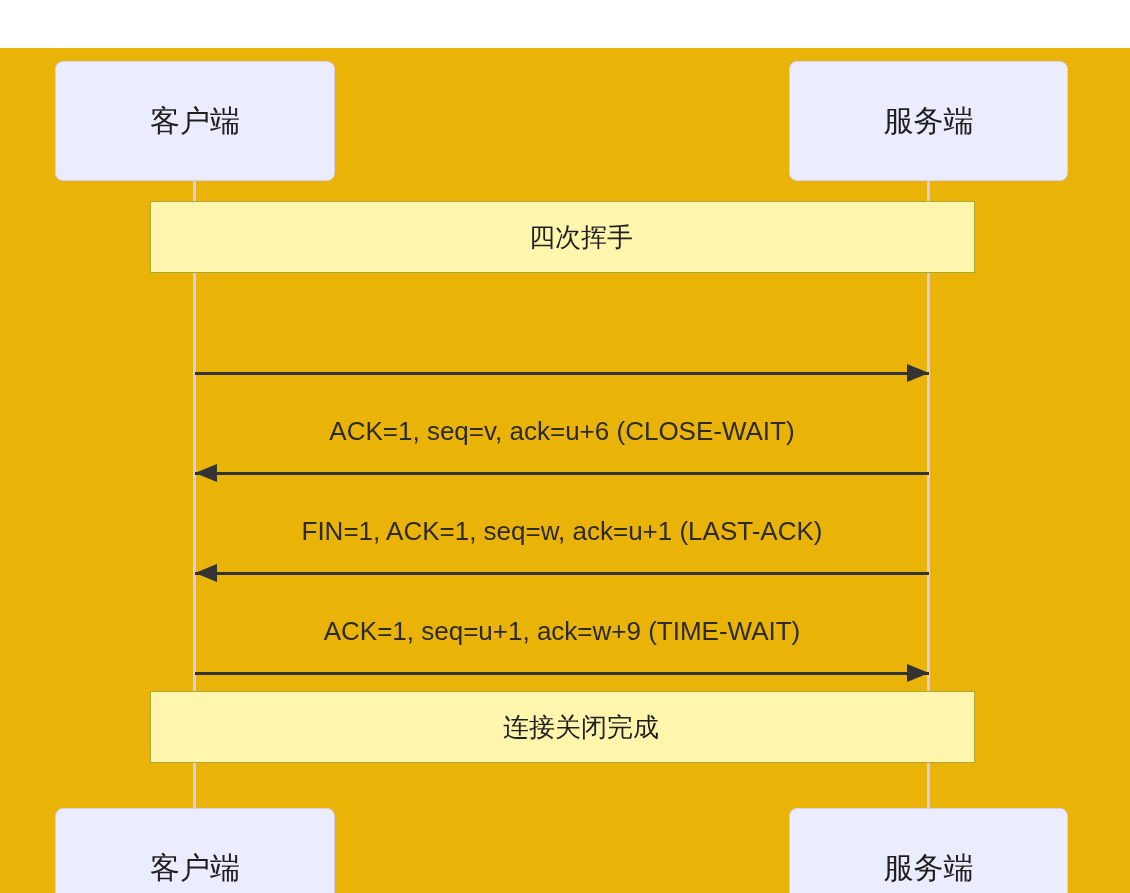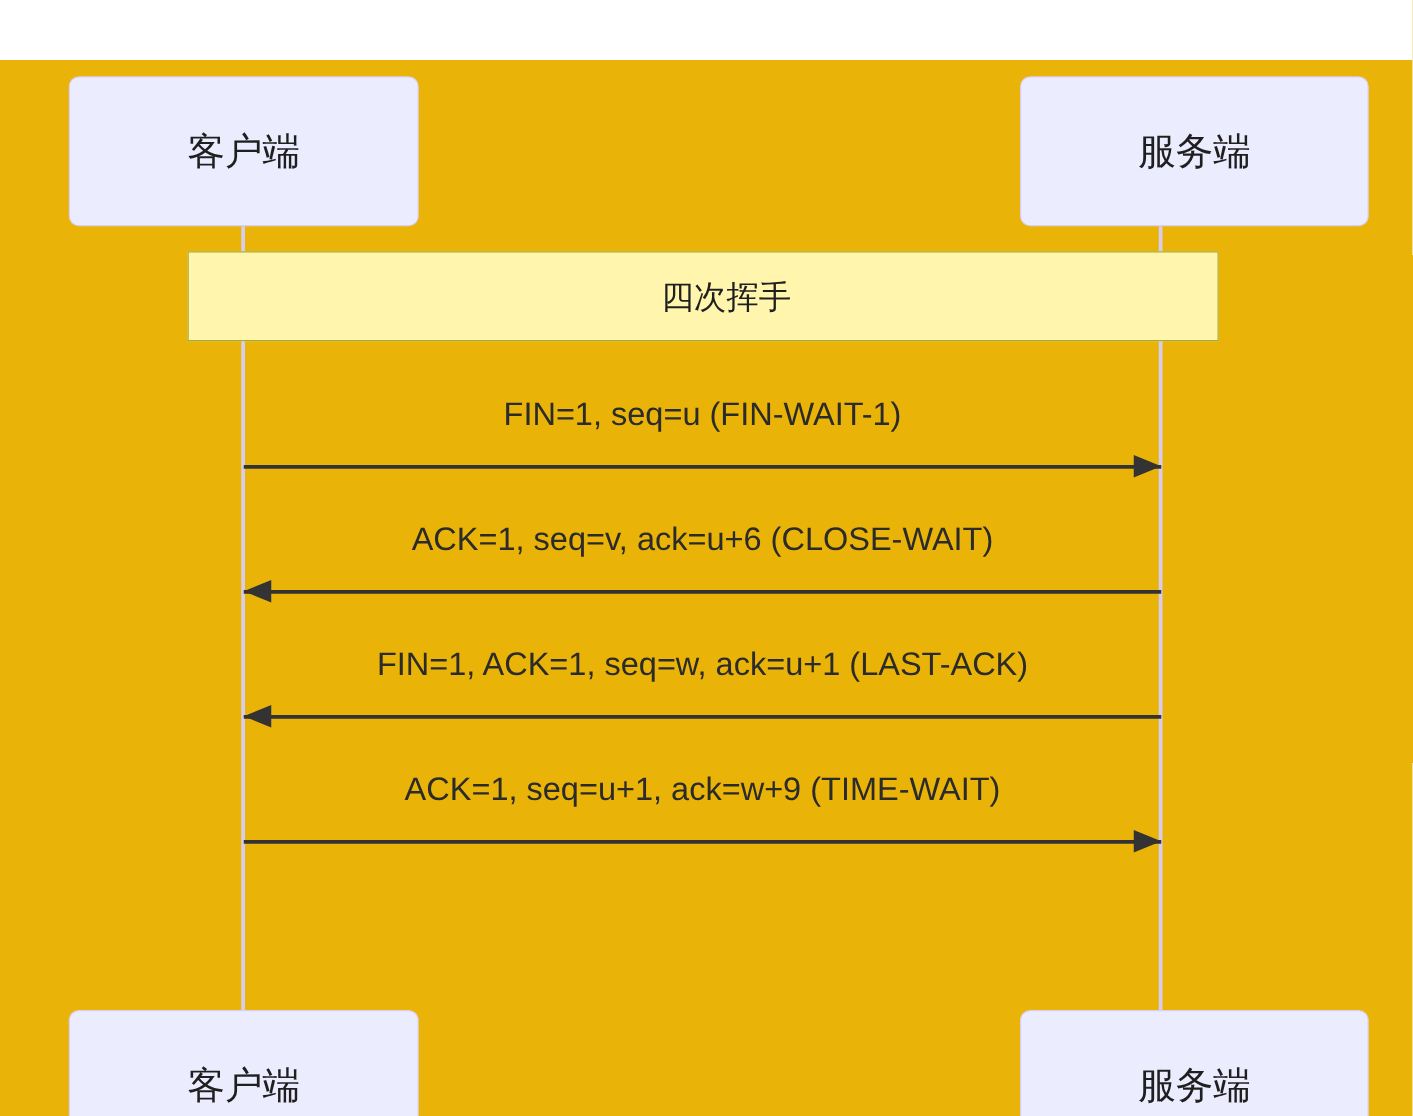--- a/index.html
+++ b/index.html
@@ -37,21 +37,21 @@
     display: flex;
     align-items: center;
     justify-content: center;
     font-size: 30px;
     color: #1F1F1F;
     box-sizing: border-box;
   }
   .actor-box.row-top    { top: 13px; }
   .actor-box.row-bottom { top: 760px; }
   .actor-box.col-left   { left: 55px; }
-  .actor-box.col-right  { left: 816px; width: 279px; }
+  .actor-box.col-right  { left: 789px; width: 279px; }
   
   .banner {
     position: absolute;
     left: 150px;
     width: 825px;
     height: 72px;
     background: #FFF5AD;
     border: 1.5px solid #AAAA33;
     display: flex;
     align-items: center;
@@ -124,21 +124,20 @@
     <span>客户端</span>
   </div>
   <div class="actor-box row-top col-right">
     <span>服务端</span>
   </div>
 
   <div class="banner phase">
     <span>四次挥手</span>
   </div>
 
-  <div class="msg-label m1">FIN=1, seq=u (FIN-WAIT-1)</div>
   <div class="arrow a1 dir-right">
     <div class="shaft"></div>
     <div class="head"></div>
   </div>
 
   <div class="msg-label m2">ACK=1, seq=v, ack=u+6 (CLOSE-WAIT)</div>
   <div class="arrow a2 dir-left">
     <div class="shaft"></div>
     <div class="head"></div>
   </div>
@@ -148,20 +147,23 @@
     <div class="shaft"></div>
     <div class="head"></div>
   </div>
 
   <div class="msg-label m4">ACK=1, seq=u+1, ack=w+9 (TIME-WAIT)</div>
   <div class="arrow a4 dir-right">
     <div class="shaft"></div>
     <div class="head"></div>
   </div>
 
+  <div class="banner complete">
+    <span>连接关闭完成</span>
+  </div>
 
   <div class="actor-box row-bottom col-left">
     <span>客户端</span>
   </div>
   <div class="actor-box row-bottom col-right">
     <span>服务端</span>
   </div>
 
 </div>
 

